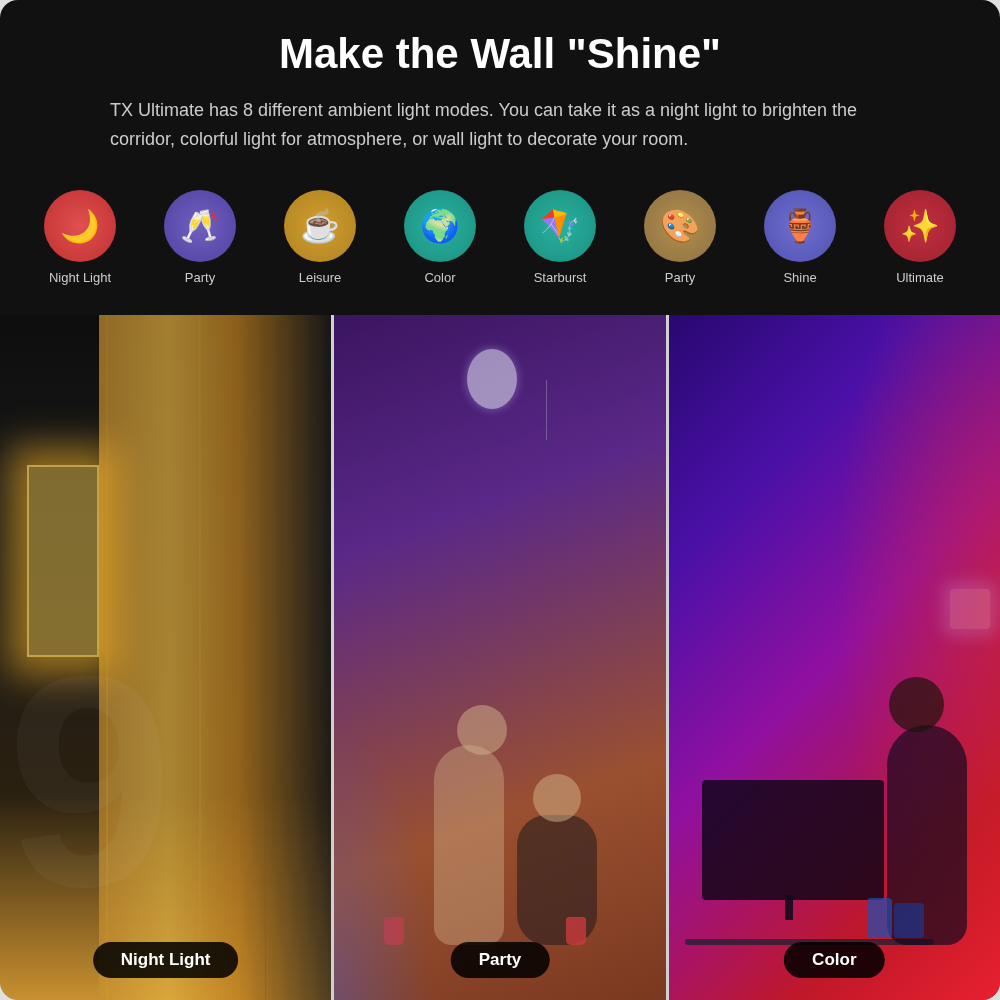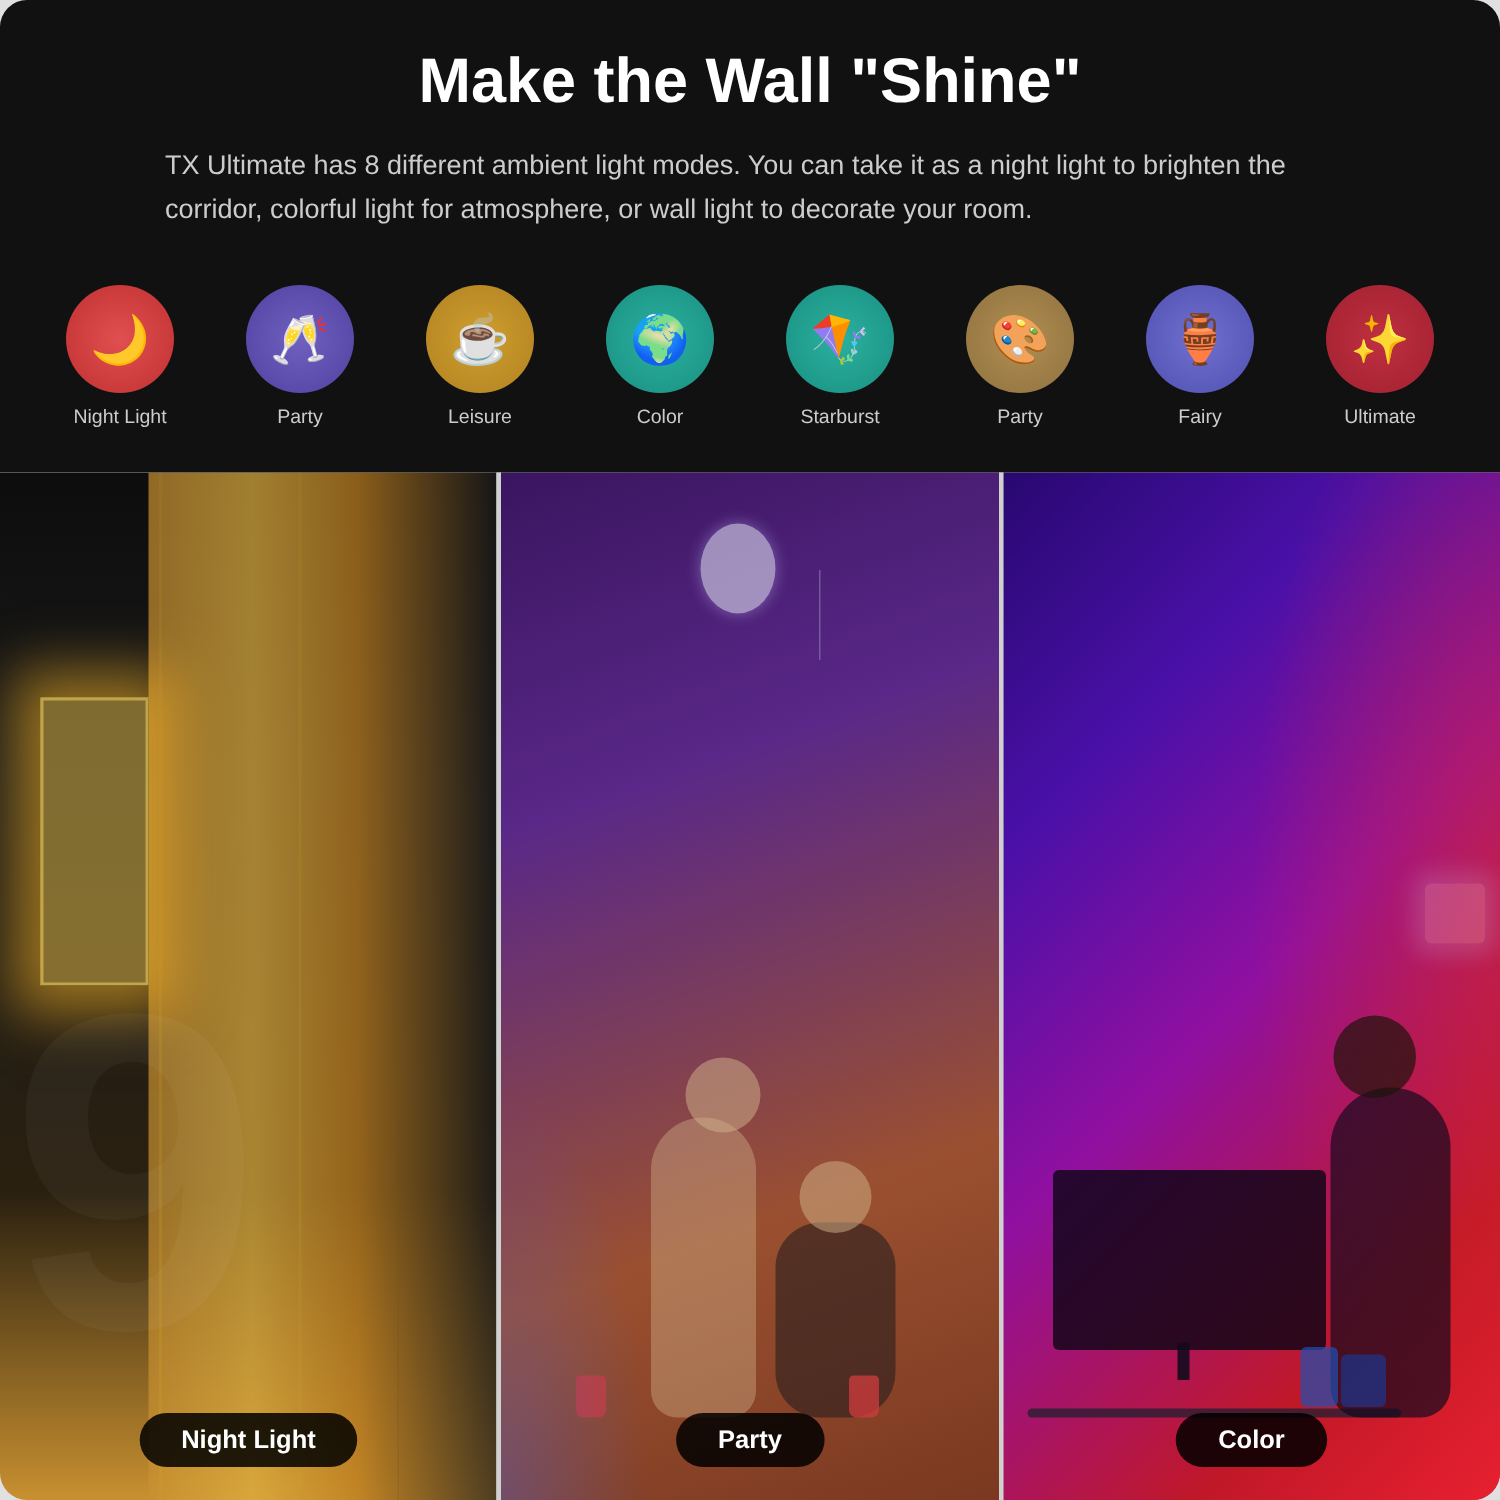--- a/index.html
+++ b/index.html
@@ -187,21 +187,21 @@
         <div class="icon-item">
           <div class="icon-circle icon-childhood">🪁</div>
           <span class="icon-label">Starburst</span>
         </div>
         <div class="icon-item">
           <div class="icon-circle icon-wiper">🎨</div>
           <span class="icon-label">Party</span>
         </div>
         <div class="icon-item">
           <div class="icon-circle icon-fairy">🏺</div>
-          <span class="icon-label">Fairy</span>
+          <span class="icon-label">Shine</span>
         </div>
         <div class="icon-item">
           <div class="icon-circle icon-starburst">✨</div>
           <span class="icon-label">Ultimate</span>
         </div>
       </div>
 
   </div>
 
   <div class="bottom-section">

